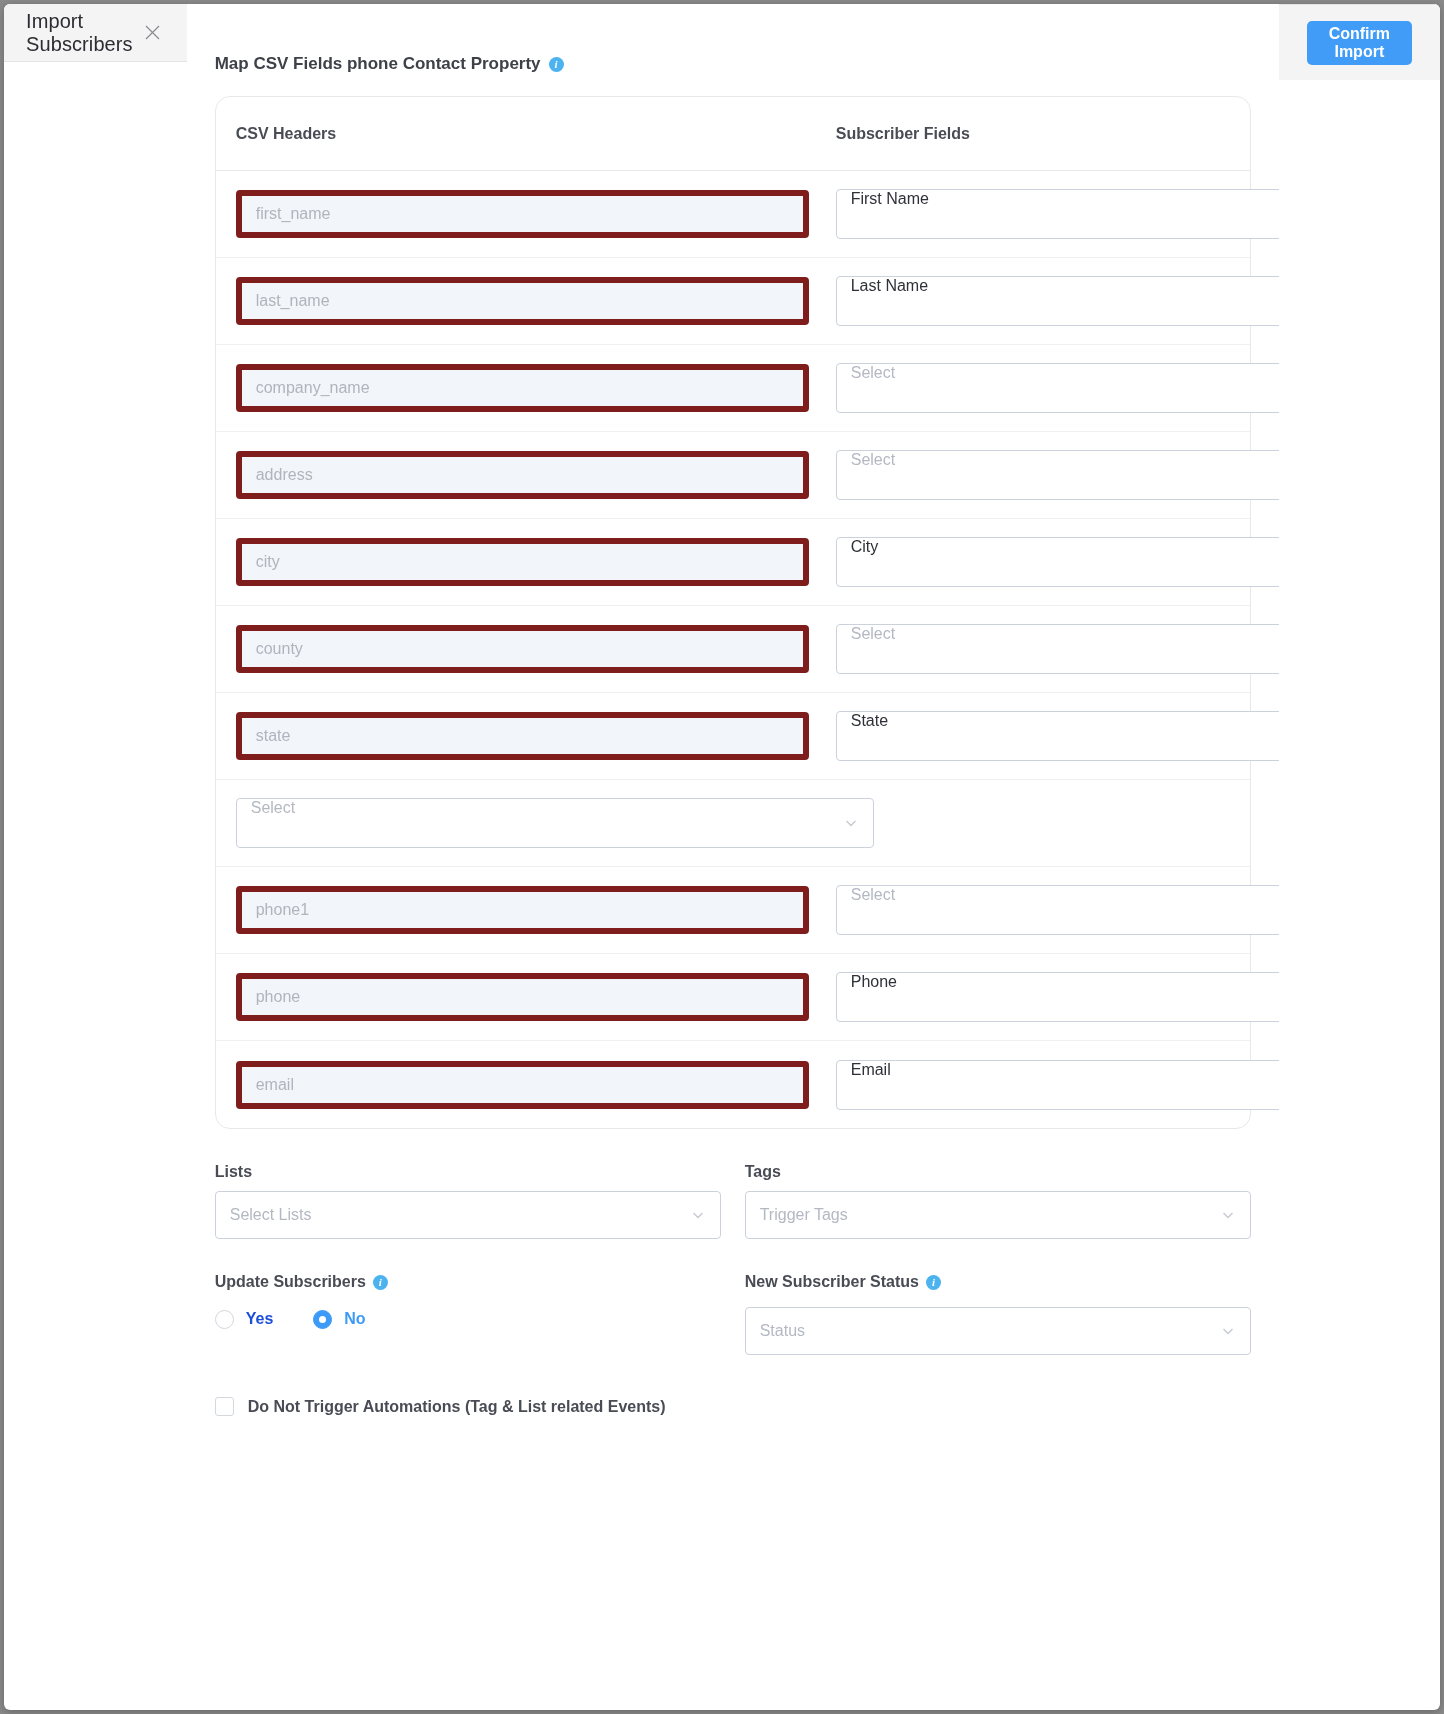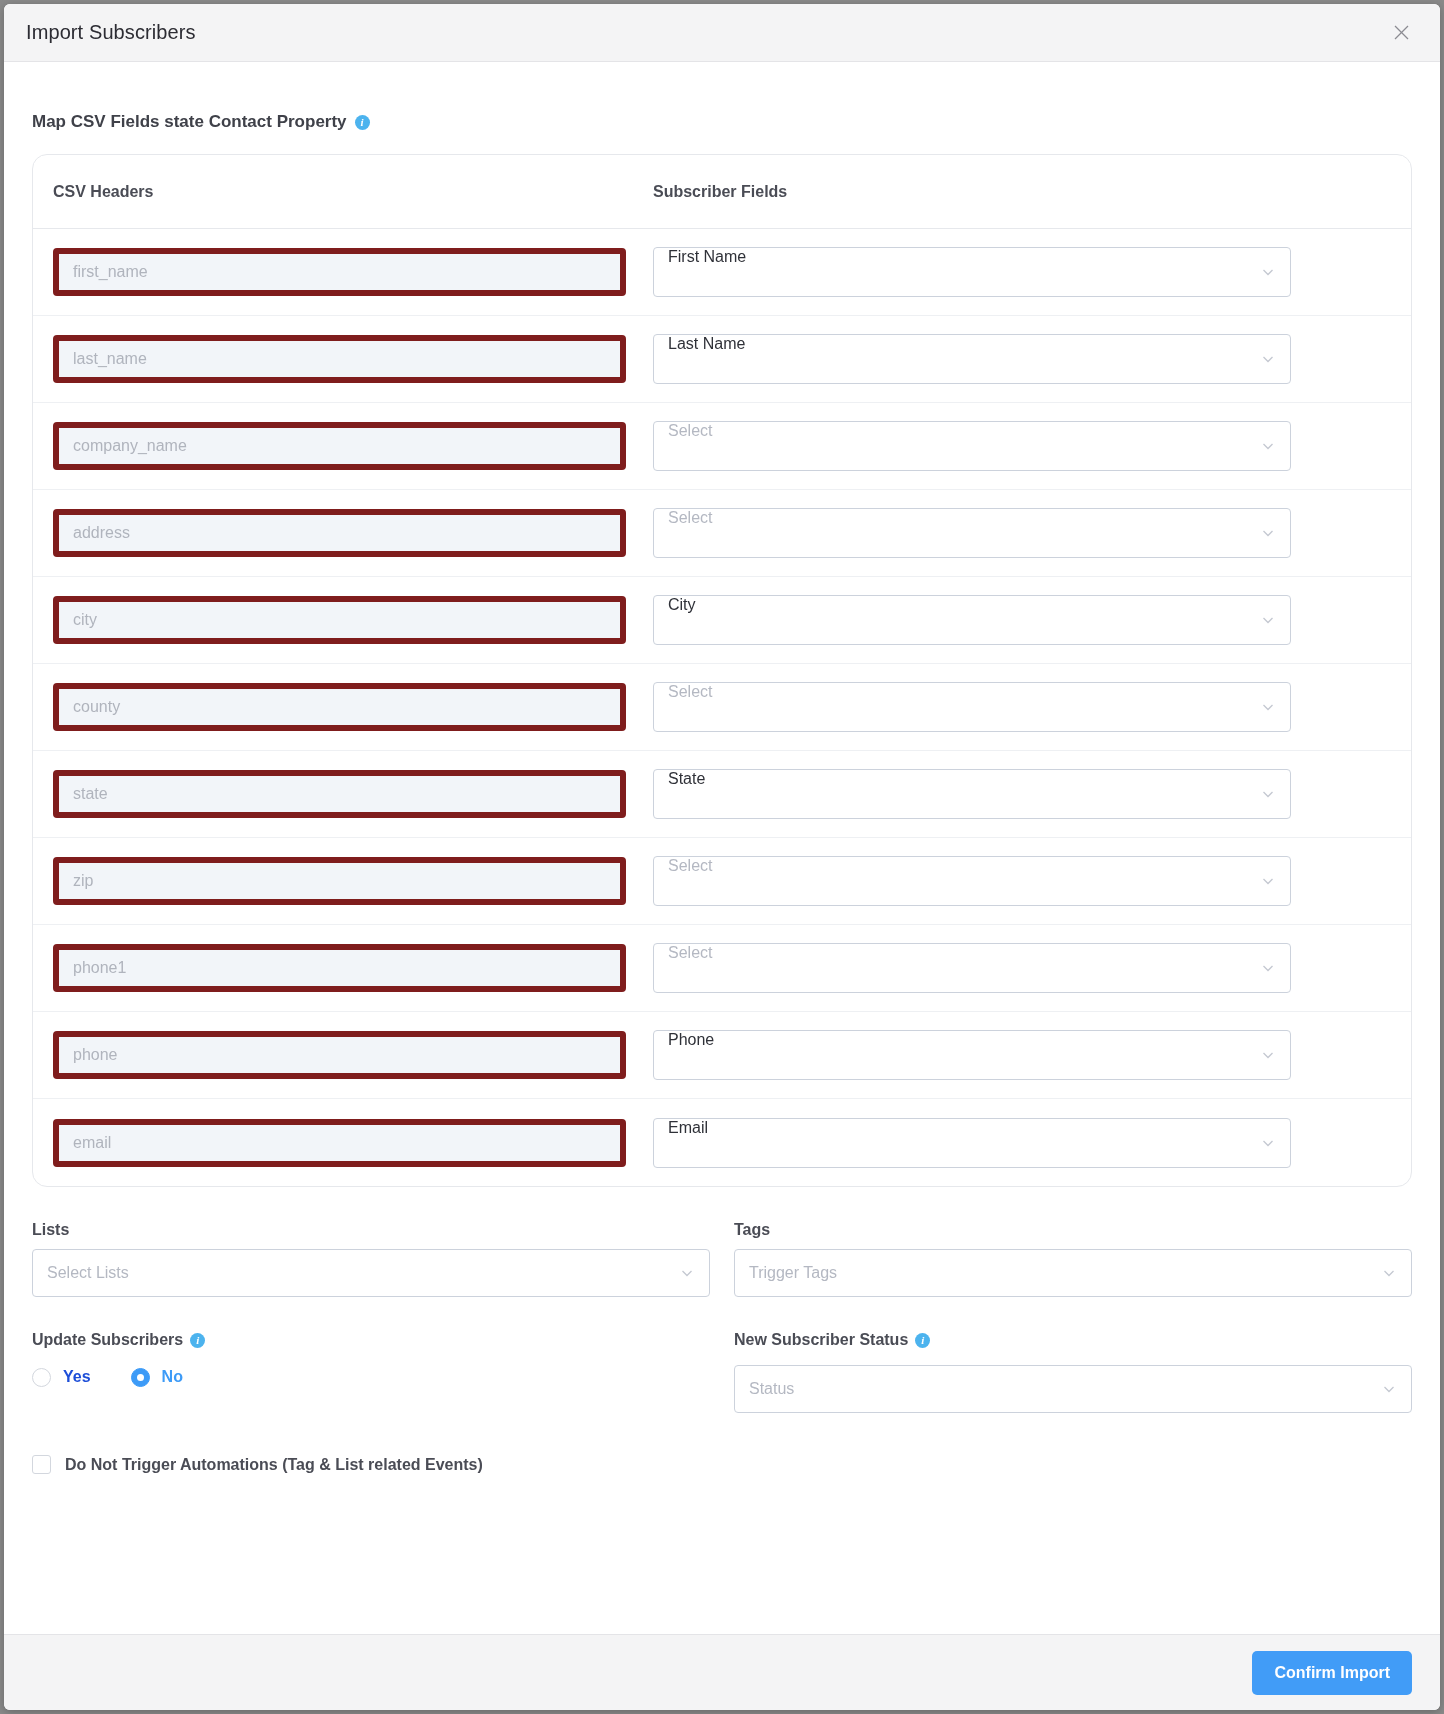--- a/index.html
+++ b/index.html
@@ -14,21 +14,21 @@
   .modal {
     position: absolute;
     left: 4px;
     top: 4px;
     width: 1436px;
     height: 1706px;
     background: #ffffff;
     border-radius: 6px;
     overflow: hidden;
     display: flex;
-    flex-direction: column;
+    flex-direction: row;
     box-shadow: 0 2px 10px rgba(0,0,0,0.25);
   }
 
   
   .modal-header {
     height: 58px;
     flex: 0 0 58px;
     background: #f4f4f5;
     border-bottom: 1px solid #e4e4e7;
     display: flex;
@@ -289,21 +289,21 @@
       <svg width="17" height="17" viewBox="0 0 17 17" fill="none" stroke="currentColor" stroke-width="1.3">
         <line x1="2" y1="2" x2="15" y2="15"></line>
         <line x1="15" y1="2" x2="2" y2="15"></line>
       </svg>
     </div>
   </div>
 
   <div class="modal-body">
 
     <div class="section-title">
-      <span>Map CSV Fields state Contact Property</span>
+      <span>Map CSV Fields phone Contact Property</span>
       <span class="info-icon">i</span>
     </div>
 
     <div class="map-table">
       <div class="map-head">
         <div class="col-a">
           <div class="col-title">CSV Headers</div>
         </div>
         <div class="col-b">
           <div class="col-title">Subscriber Fields</div>
@@ -409,23 +409,20 @@
                 <span class="val">State</span>
                 <span class="chev">
                   <svg width="16" height="16" viewBox="0 0 16 16" fill="none" stroke="currentColor" stroke-width="1.3">
                     <polyline points="3.5,6 8,10.5 12.5,6"></polyline>
                   </svg>
                 </span>
               </div>
             </div>
           </div>
           <div class="map-row">
-            <div class="col-a">
-              <div class="csv-input">zip</div>
-            </div>
             <div class="col-b">
               <div class="select-box placeholder">
                 <span class="val">Select</span>
                 <span class="chev">
                   <svg width="16" height="16" viewBox="0 0 16 16" fill="none" stroke="currentColor" stroke-width="1.3">
                     <polyline points="3.5,6 8,10.5 12.5,6"></polyline>
                   </svg>
                 </span>
               </div>
             </div>

